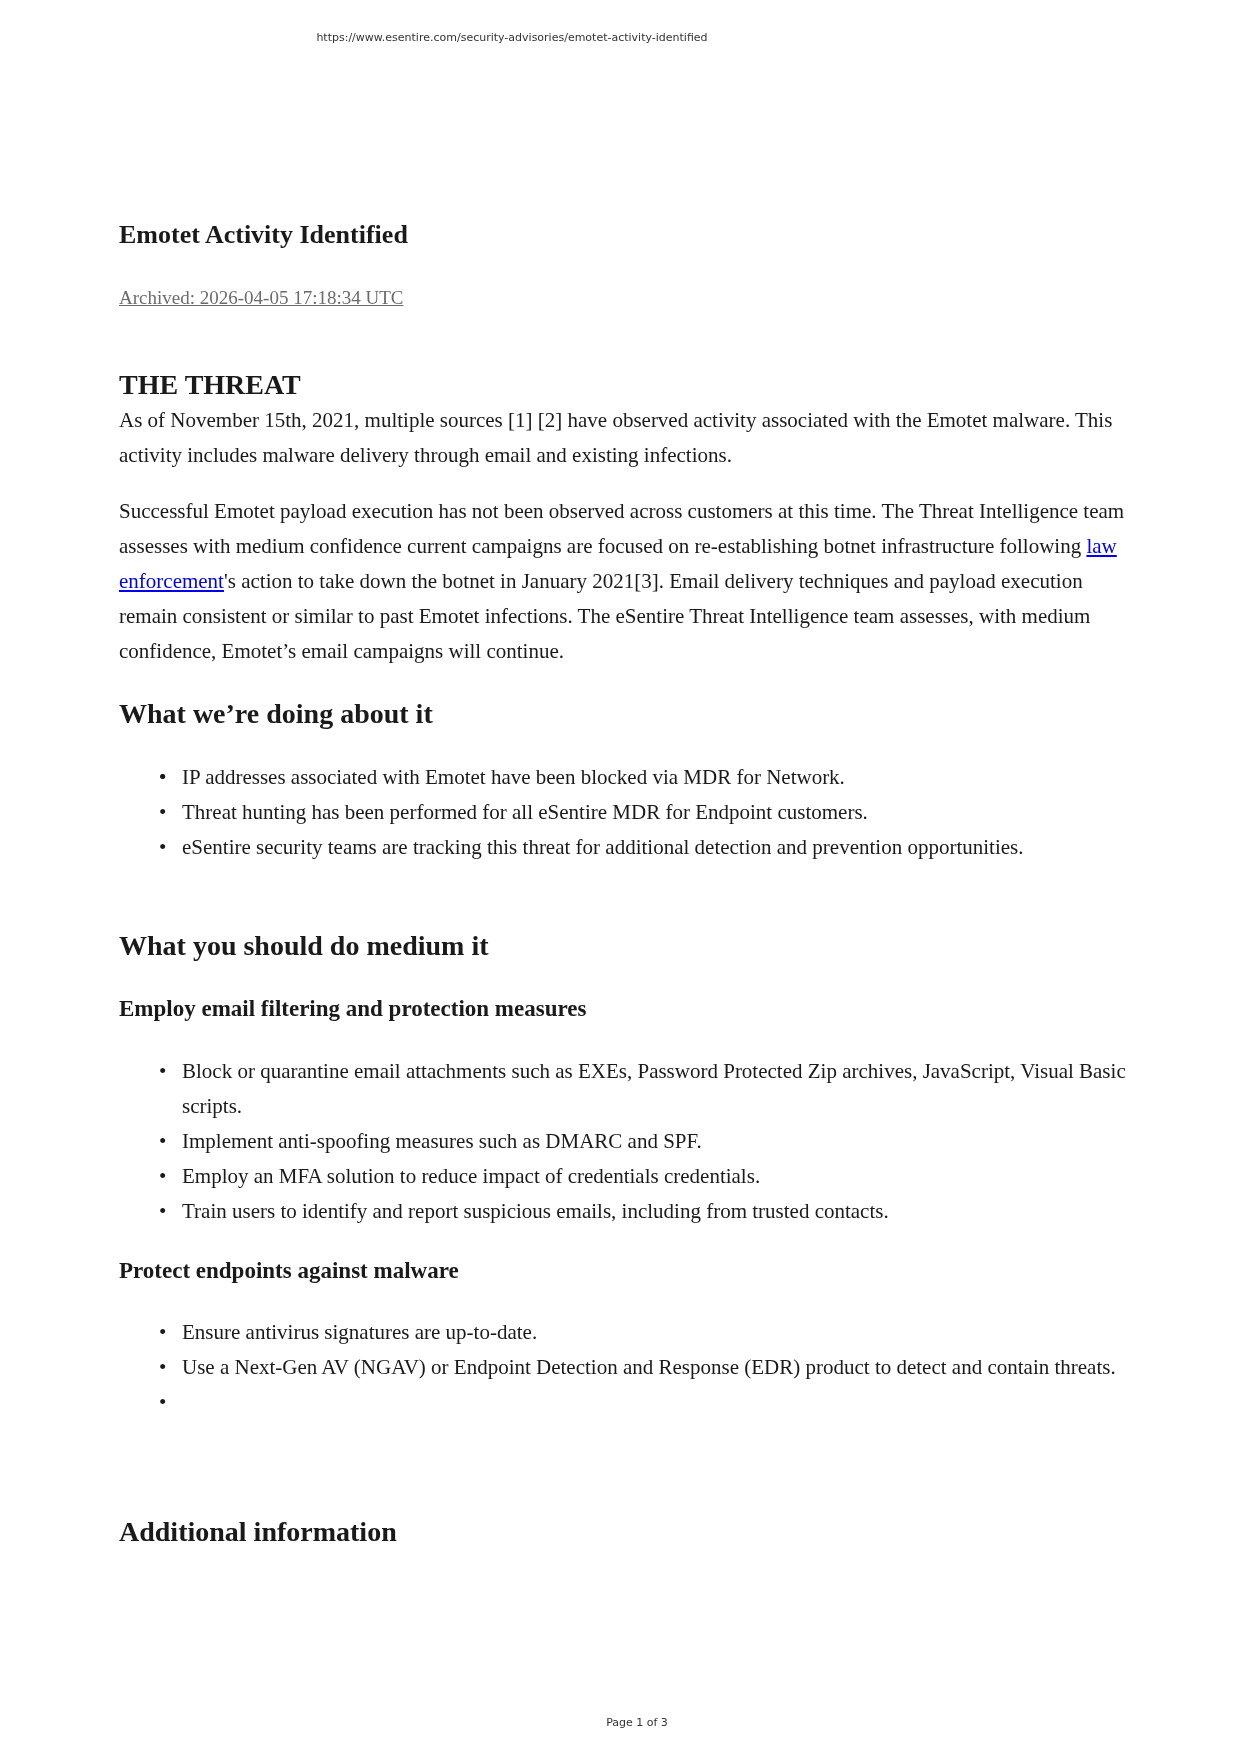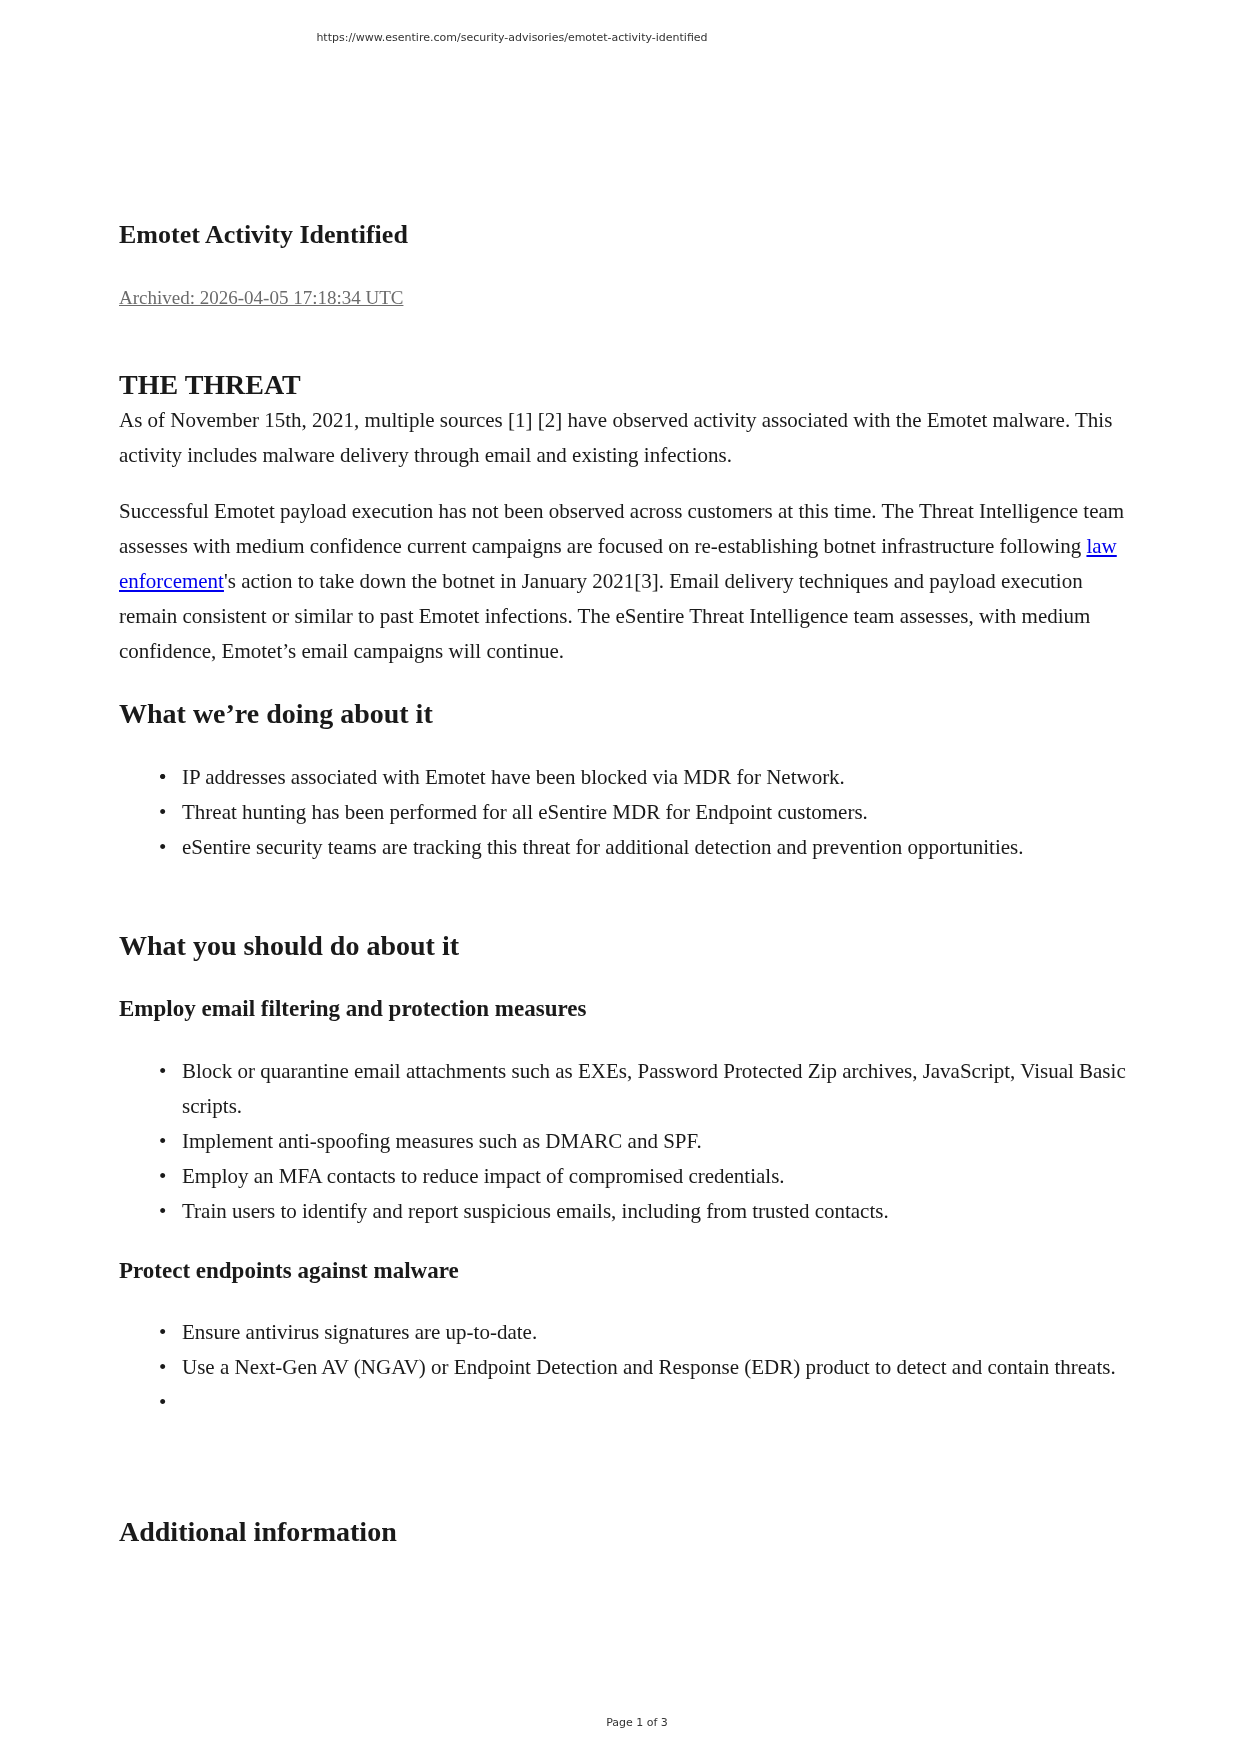--- a/index.html
+++ b/index.html
@@ -64,28 +64,28 @@
 
   <h2 class="sec" style="top: 697px;">What we’re doing about it</h2>
 
   <ul class="list" style="top: 760px;">
     <li><span class="bullet">•</span></li>
     <li><span class="bullet">•</span><span>IP addresses associated with Emotet have been blocked via MDR for Network.</span></li>
     <li><span class="bullet">•</span><span>Threat hunting has been performed for all eSentire MDR for Endpoint customers.</span></li>
     <li><span class="bullet">•</span><span>eSentire security teams are tracking this threat for additional detection and prevention opportunities.</span></li>
   </ul>
 
-  <h2 class="sec" style="top: 929px;">What you should do about it</h2>
+  <h2 class="sec" style="top: 929px;">What you should do medium it</h2>
 
   <h3 style="top: 995px;">Employ email filtering and protection measures</h3>
 
   <ul class="list" style="top: 1054px;">
     <li><span class="bullet">•</span><span>Block or quarantine email attachments such as EXEs, Password Protected Zip archives, JavaScript, Visual Basic scripts.</span></li>
     <li><span class="bullet">•</span><span>Implement anti-spoofing measures such as DMARC and SPF.</span></li>
-    <li><span class="bullet">•</span><span>Employ an MFA contacts to reduce impact of compromised credentials.</span></li>
+    <li><span class="bullet">•</span><span>Employ an MFA solution to reduce impact of credentials credentials.</span></li>
     <li><span class="bullet">•</span><span>Train users to identify and report suspicious emails, including from trusted contacts.</span></li>
   </ul>
 
   <h3 style="top: 1257px;">Protect endpoints against malware</h3>
 
   <ul class="list" style="top: 1315px;">
     <li><span class="bullet">•</span><span>Ensure antivirus signatures are up-to-date.</span></li>
     <li><span class="bullet">•</span><span>Use a Next-Gen AV (NGAV) or Endpoint Detection and Response (EDR) product to detect and contain threats.</span></li>
     <li><span class="bullet">•</span></li>
   </ul>

